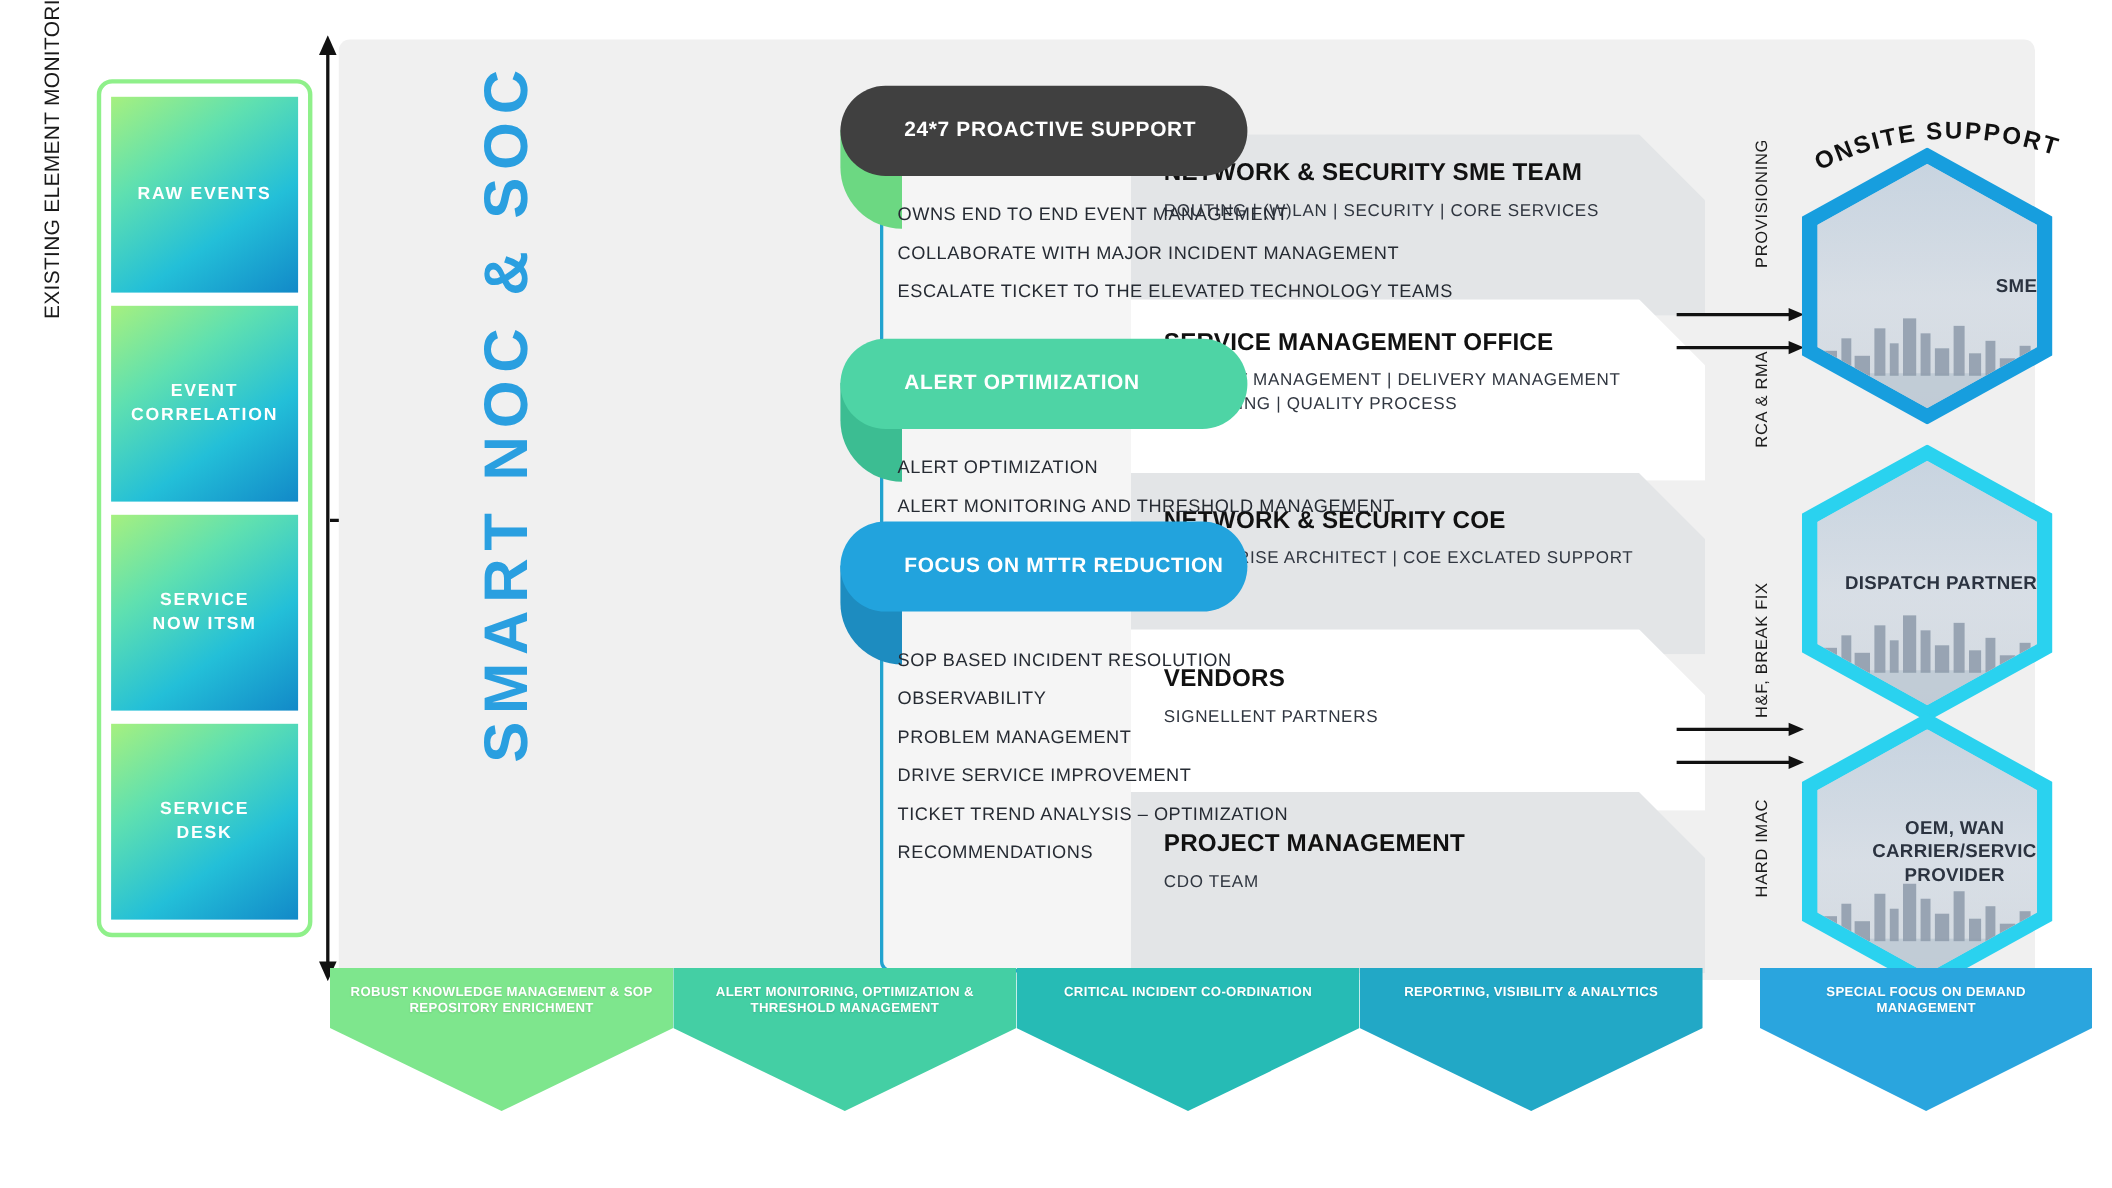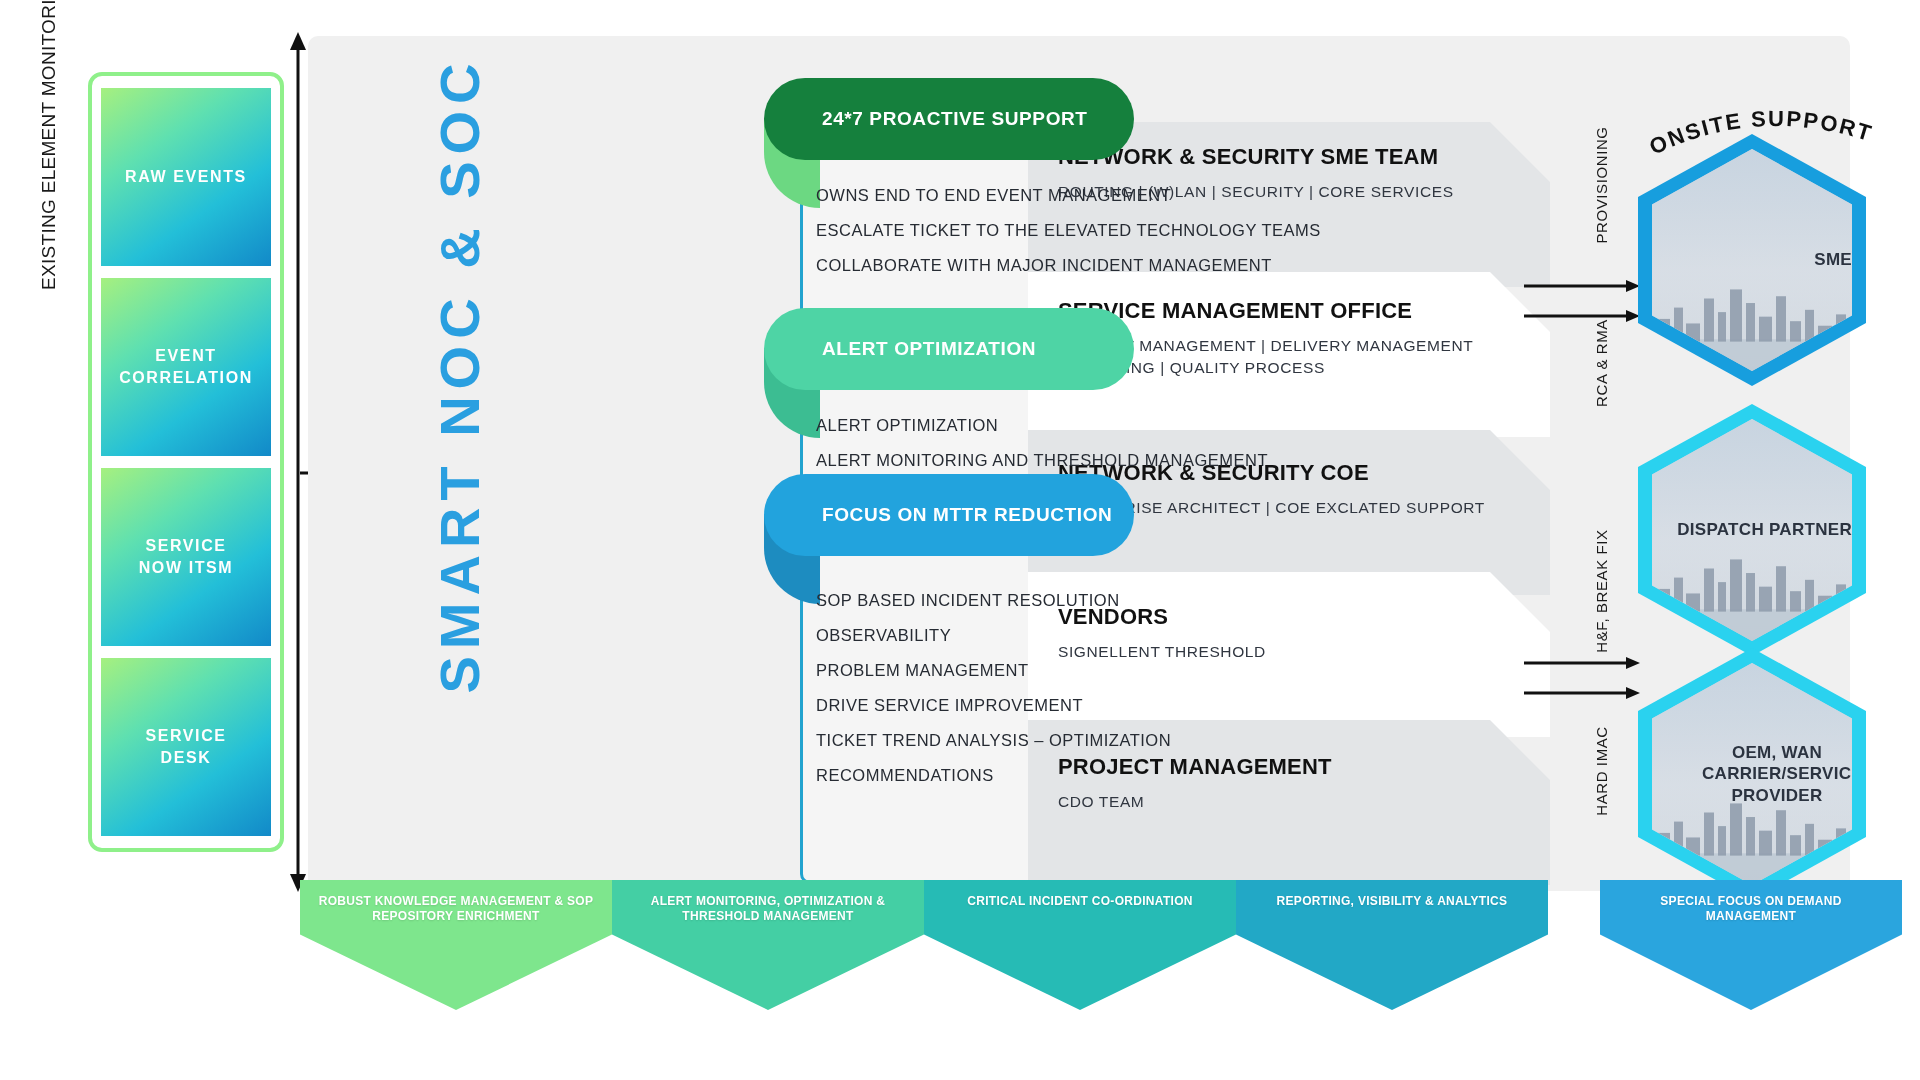--- a/index.html
+++ b/index.html
@@ -218,27 +218,27 @@
       <g fill="#ffffff" stroke="#36b4cf" stroke-width="1.6">
         <circle cx="142" cy="52" r="4"></circle>
         <circle cx="142" cy="114" r="4"></circle>
         <circle cx="12" cy="118" r="4"></circle>
         <circle cx="60" cy="90" r="4"></circle>
         <circle cx="72" cy="138" r="4"></circle>
       </g>
     </svg>
 
     <div class="pill-tab" style="top:82px; background:#6cd882;"></div>
-    <div class="pill" style="top:42px; background:#15803d;">
+    <div class="pill" style="top:42px; background:#404040;">
       <span>24*7 PROACTIVE SUPPORT</span>
     </div>
     <div class="bullets" style="top:150px;">
       <div>OWNS END TO END EVENT MANAGEMENT</div>
+      <div>COLLABORATE WITH MAJOR INCIDENT MANAGEMENT</div>
       <div>ESCALATE TICKET TO THE ELEVATED TECHNOLOGY TEAMS</div>
-      <div>COLLABORATE WITH MAJOR INCIDENT MANAGEMENT</div>
     </div>
 
     <div class="pill-tab" style="top:312px; background:#3cbd92;"></div>
     <div class="pill" style="top:272px; background:#4ed4a5;">
       <span>ALERT OPTIMIZATION</span>
     </div>
     <div class="bullets" style="top:380px;">
       <div>ALERT OPTIMIZATION</div>
       <div>ALERT MONITORING AND THRESHOLD MANAGEMENT</div>
     </div>
@@ -281,21 +281,21 @@
     <div class="txt" style="top:30px">
       <h3>NETWORK &amp; SECURITY COE</h3>
       <p>ENTERPRISE ARCHITECT  |  COE EXCLATED SUPPORT</p>
     </div>
   </div>
 
   <div class="band" style="top:572px;">
     <div class="shape" style="background:#ffffff;"></div>
     <div class="txt" style="top:32px">
       <h3>VENDORS</h3>
-      <p>SIGNELLENT THRESHOLD</p>
+      <p>SIGNELLENT PARTNERS</p>
     </div>
   </div>
 
   <div class="band" style="top:720px;">
     <div class="shape" style="background:#e3e5e7;"></div>
     <div class="txt" style="top:34px">
       <h3>PROJECT MANAGEMENT</h3>
       <p>CDO TEAM</p>
     </div>
   </div>

